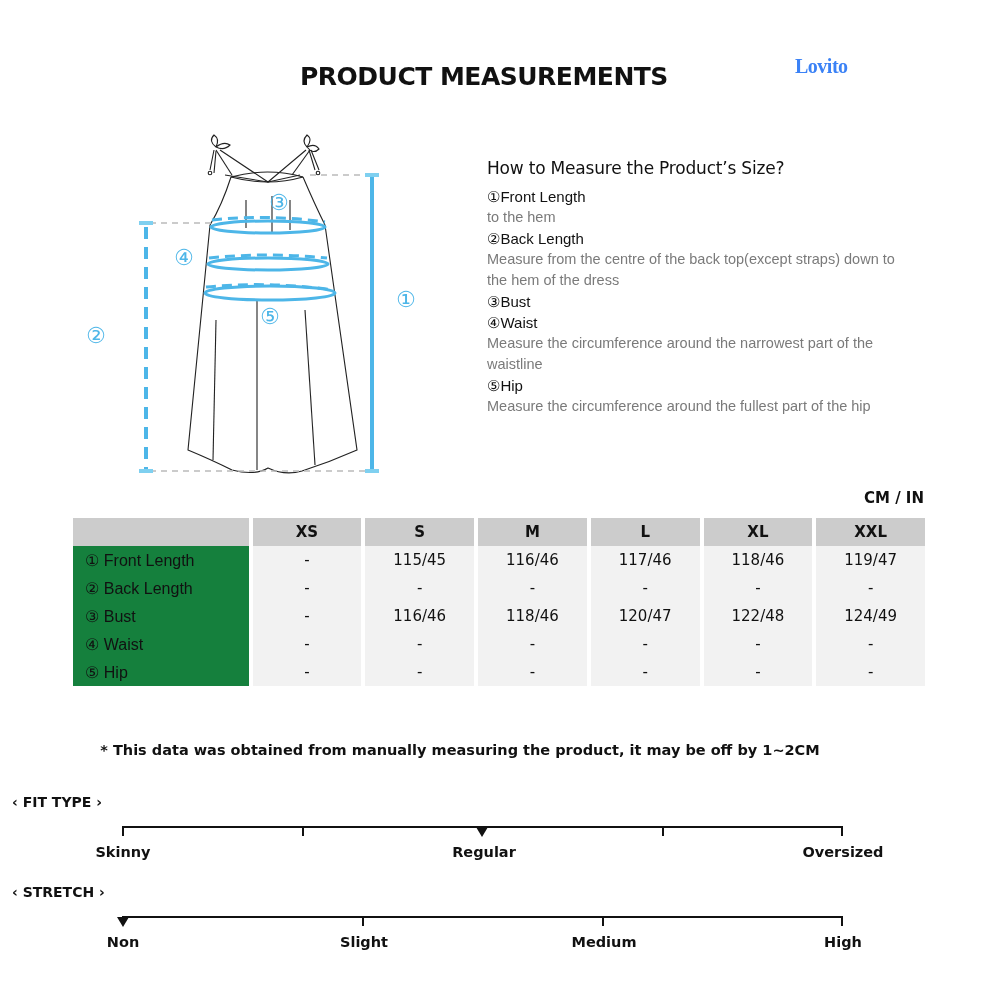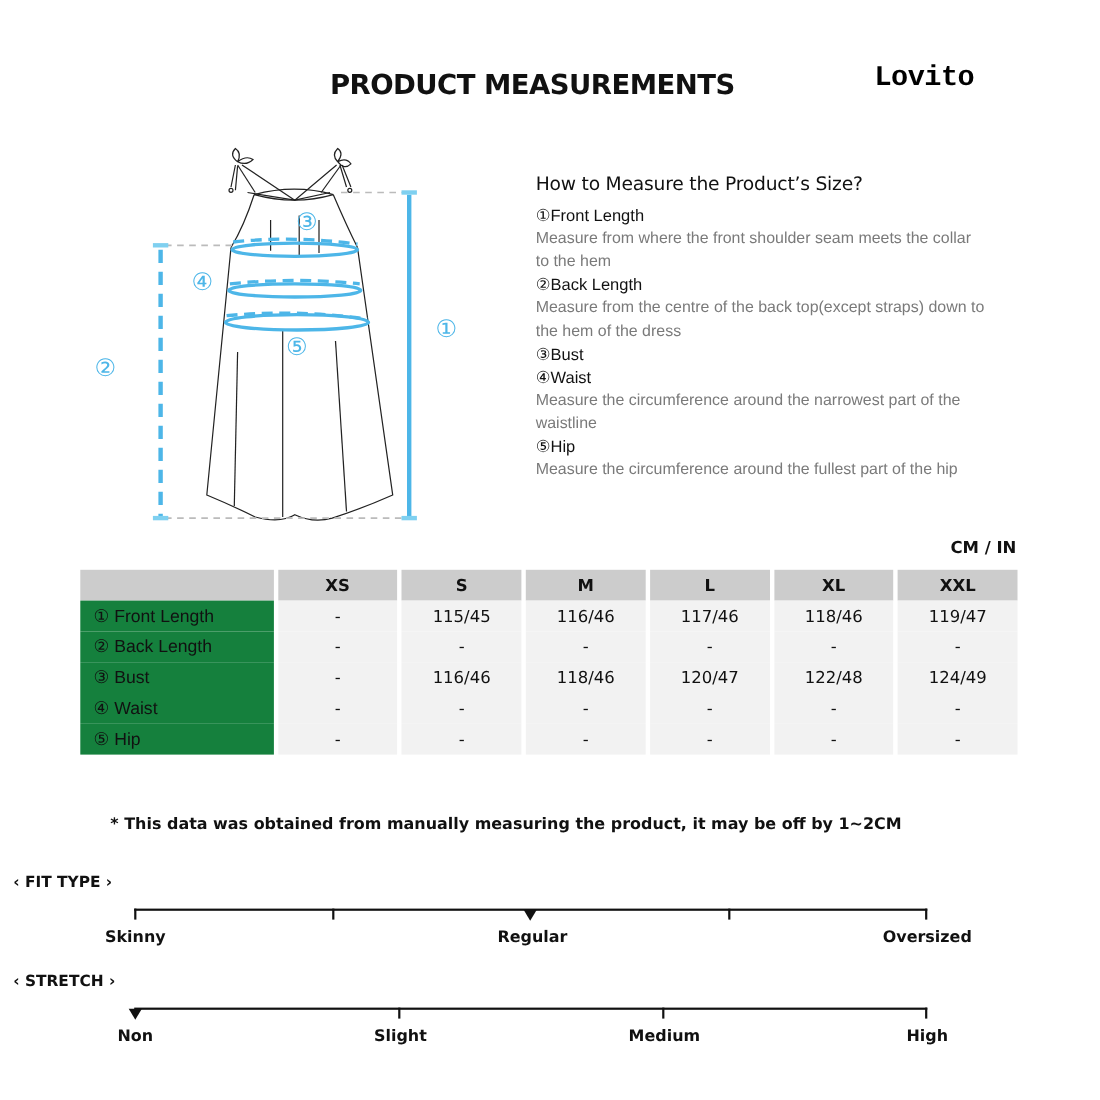--- a/index.html
+++ b/index.html
@@ -6,22 +6,22 @@
   html, body { width: 1000px; height: 1000px; background: #ffffff; overflow: hidden; }
   body { position: relative; font-family: "Liberation Sans", sans-serif; color: #111; }
 
   .title {
     position: absolute; left: 300px; top: 62px;
     font-family: "DejaVu Sans", sans-serif; font-weight: bold;
     font-size: 25px; letter-spacing: -0.5px; color: #111;
   }
   .brand {
     position: absolute; left: 795px; top: 55px;
-    font-family: Liberation Mono, monospace; font-weight: bold;
-    font-size: 26px; letter-spacing: -0.5px; color: #000000;
+    font-family: Liberation Serif, serif; font-weight: bold;
+    font-size: 20px; letter-spacing: -0.5px; color: #3b82f6;
   }
 
   .diagram { position: absolute; left: 0; top: 0; width: 480px; height: 490px; }
 
   .howto { position: absolute; left: 487px; top: 158px; width: 440px; }
   .howto h2 {
     font-family: "DejaVu Sans", sans-serif; font-weight: normal;
     font-size: 17px; color: #111; margin-bottom: 8px; letter-spacing: -0.2px;
   }
   .howto .item-title { font-size: 15px; color: #111; line-height: 21px; }
@@ -130,21 +130,20 @@
   <div style="position:absolute;left:86px;top:323px;font-size:22px;color:#4db6e8;font-family:'DejaVu Sans',sans-serif;">②</div>
   <div style="position:absolute;left:269px;top:190px;font-size:22px;color:#4db6e8;font-family:'DejaVu Sans',sans-serif;">③</div>
   <div style="position:absolute;left:174px;top:245px;font-size:22px;color:#4db6e8;font-family:'DejaVu Sans',sans-serif;">④</div>
   <div style="position:absolute;left:260px;top:304px;font-size:22px;color:#4db6e8;font-family:'DejaVu Sans',sans-serif;">⑤</div>
 </div>
 
 <div class="howto">
   <h2>How to Measure the Product’s Size?</h2>
   <div>
     <div class="item-title">①Front Length</div>
-    <div class="item-desc">Measure from where the front shoulder seam meets the collar</div>
     <div class="item-desc">to the hem</div>
   </div>
   <div>
     <div class="item-title">②Back Length</div>
     <div class="item-desc">Measure from the centre of the back top(except straps) down to</div>
     <div class="item-desc">the hem of the dress</div>
   </div>
   <div>
     <div class="item-title">③Bust</div>
   </div>

